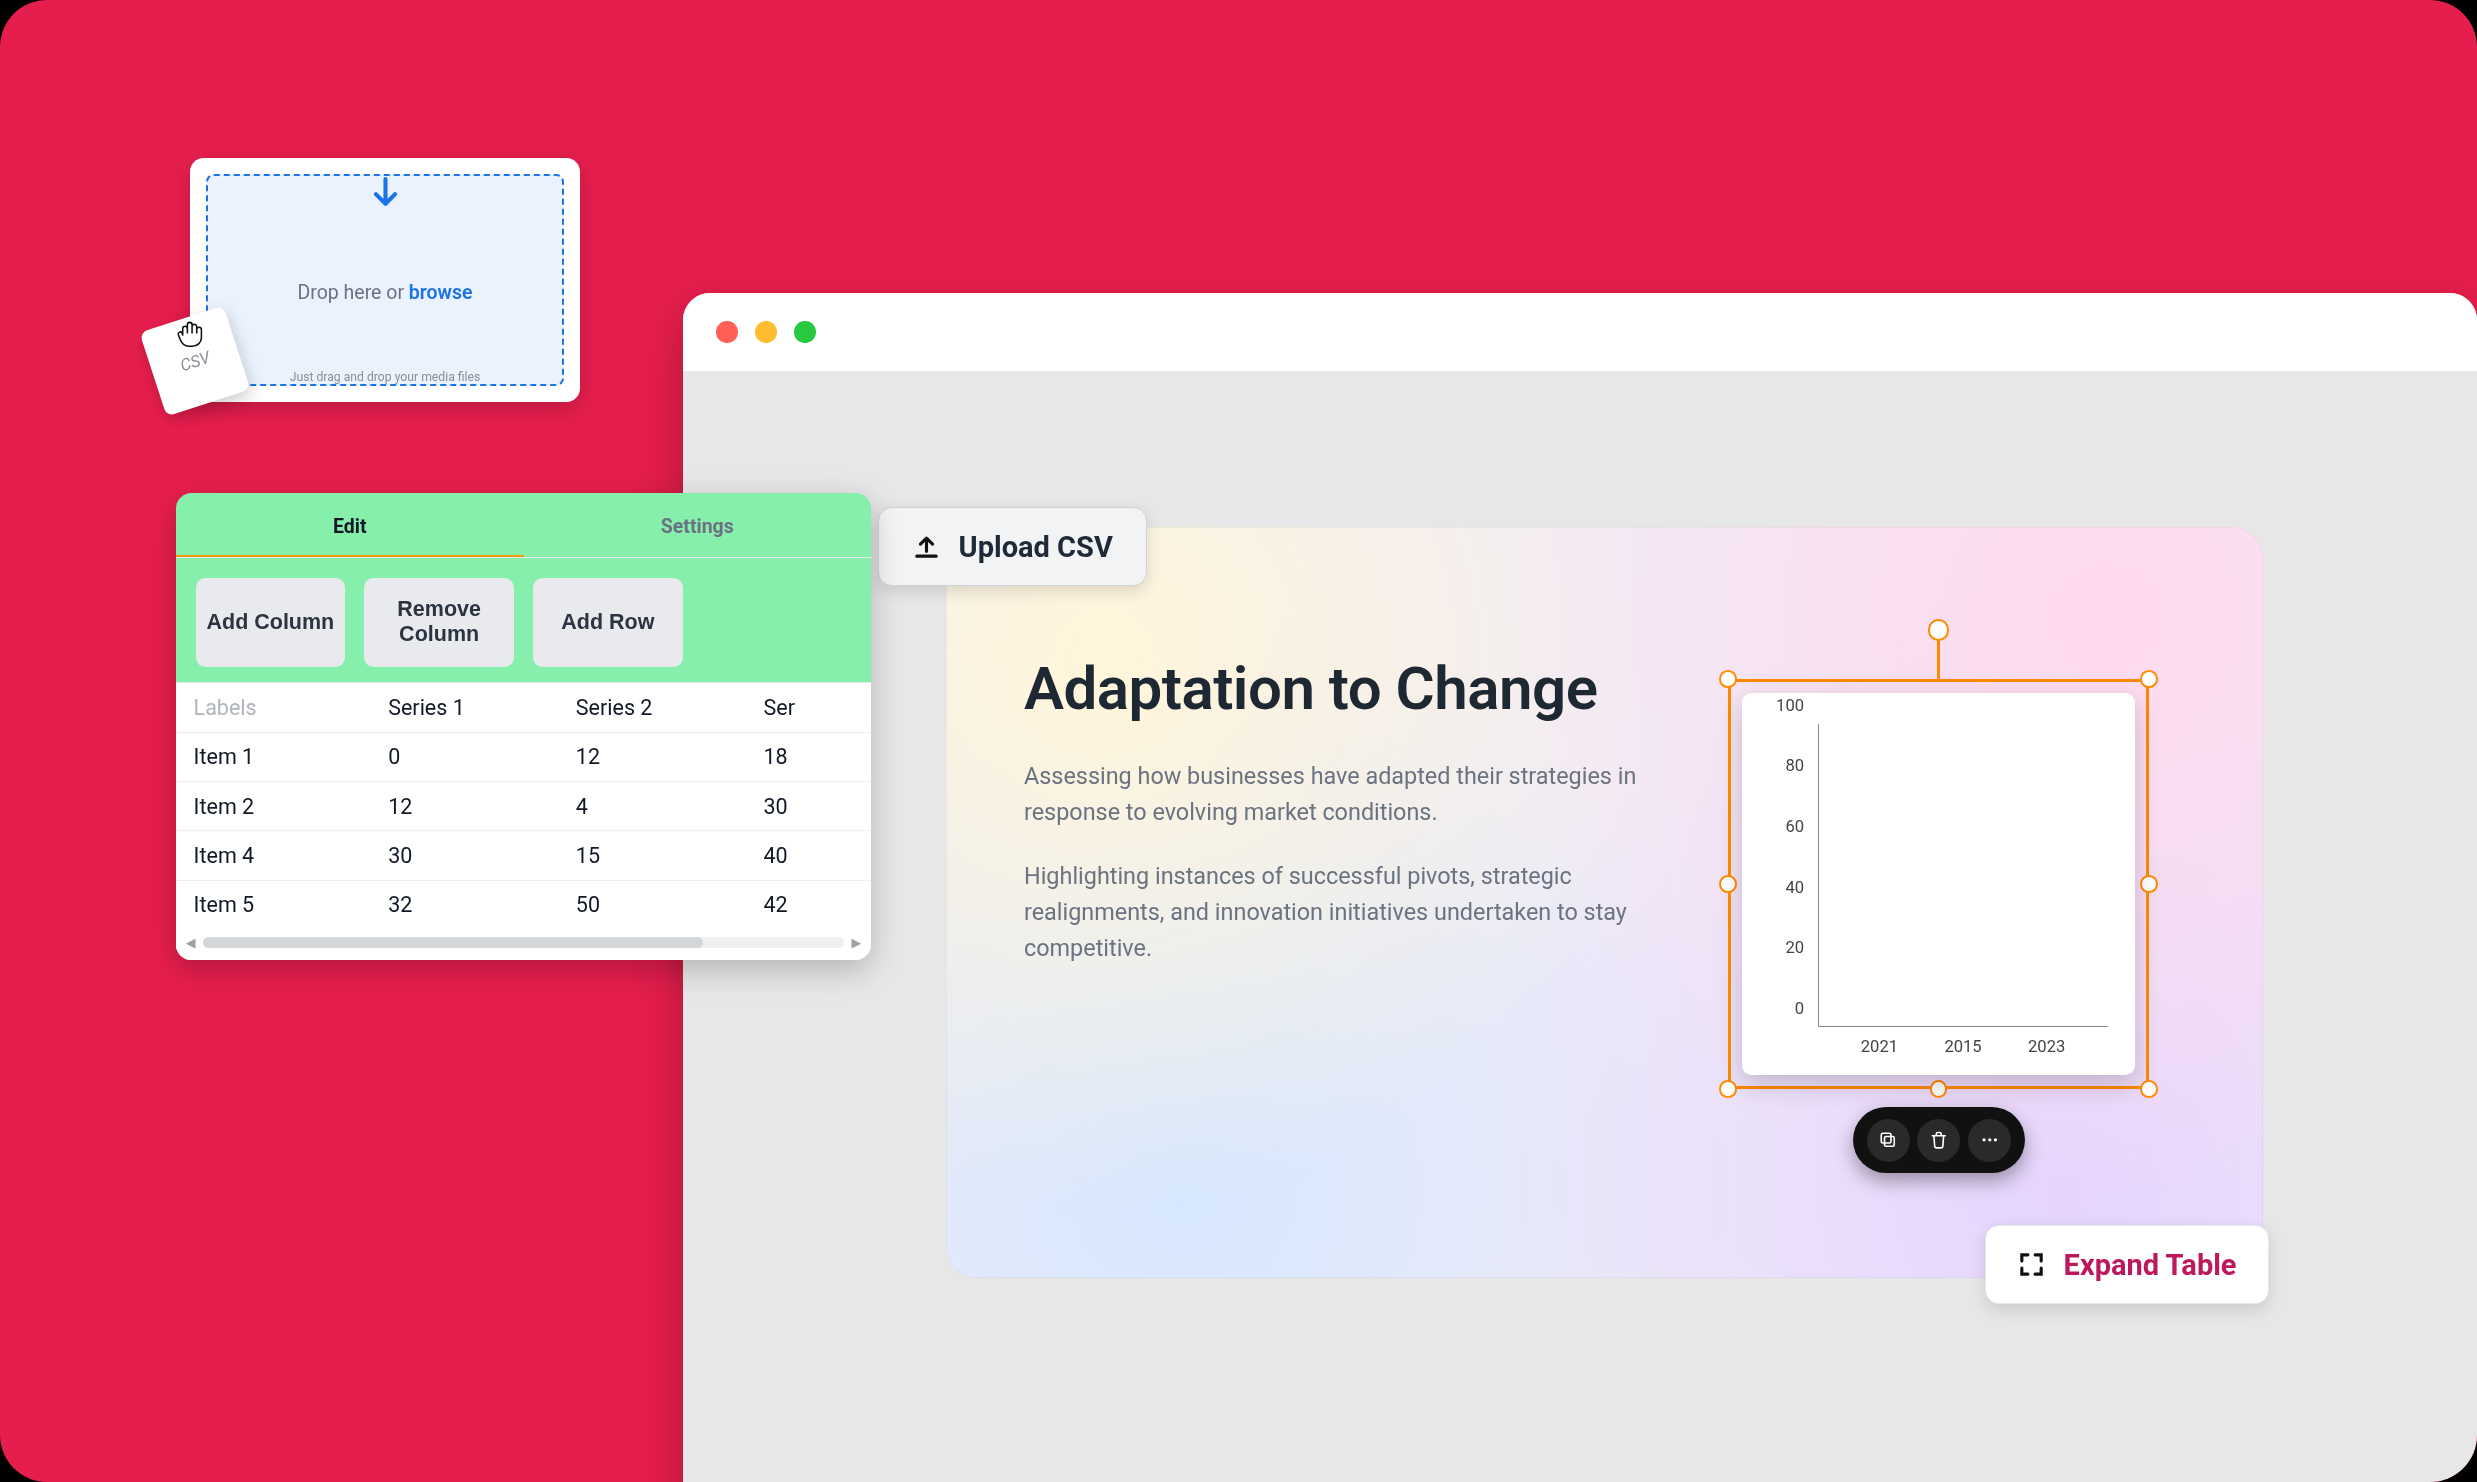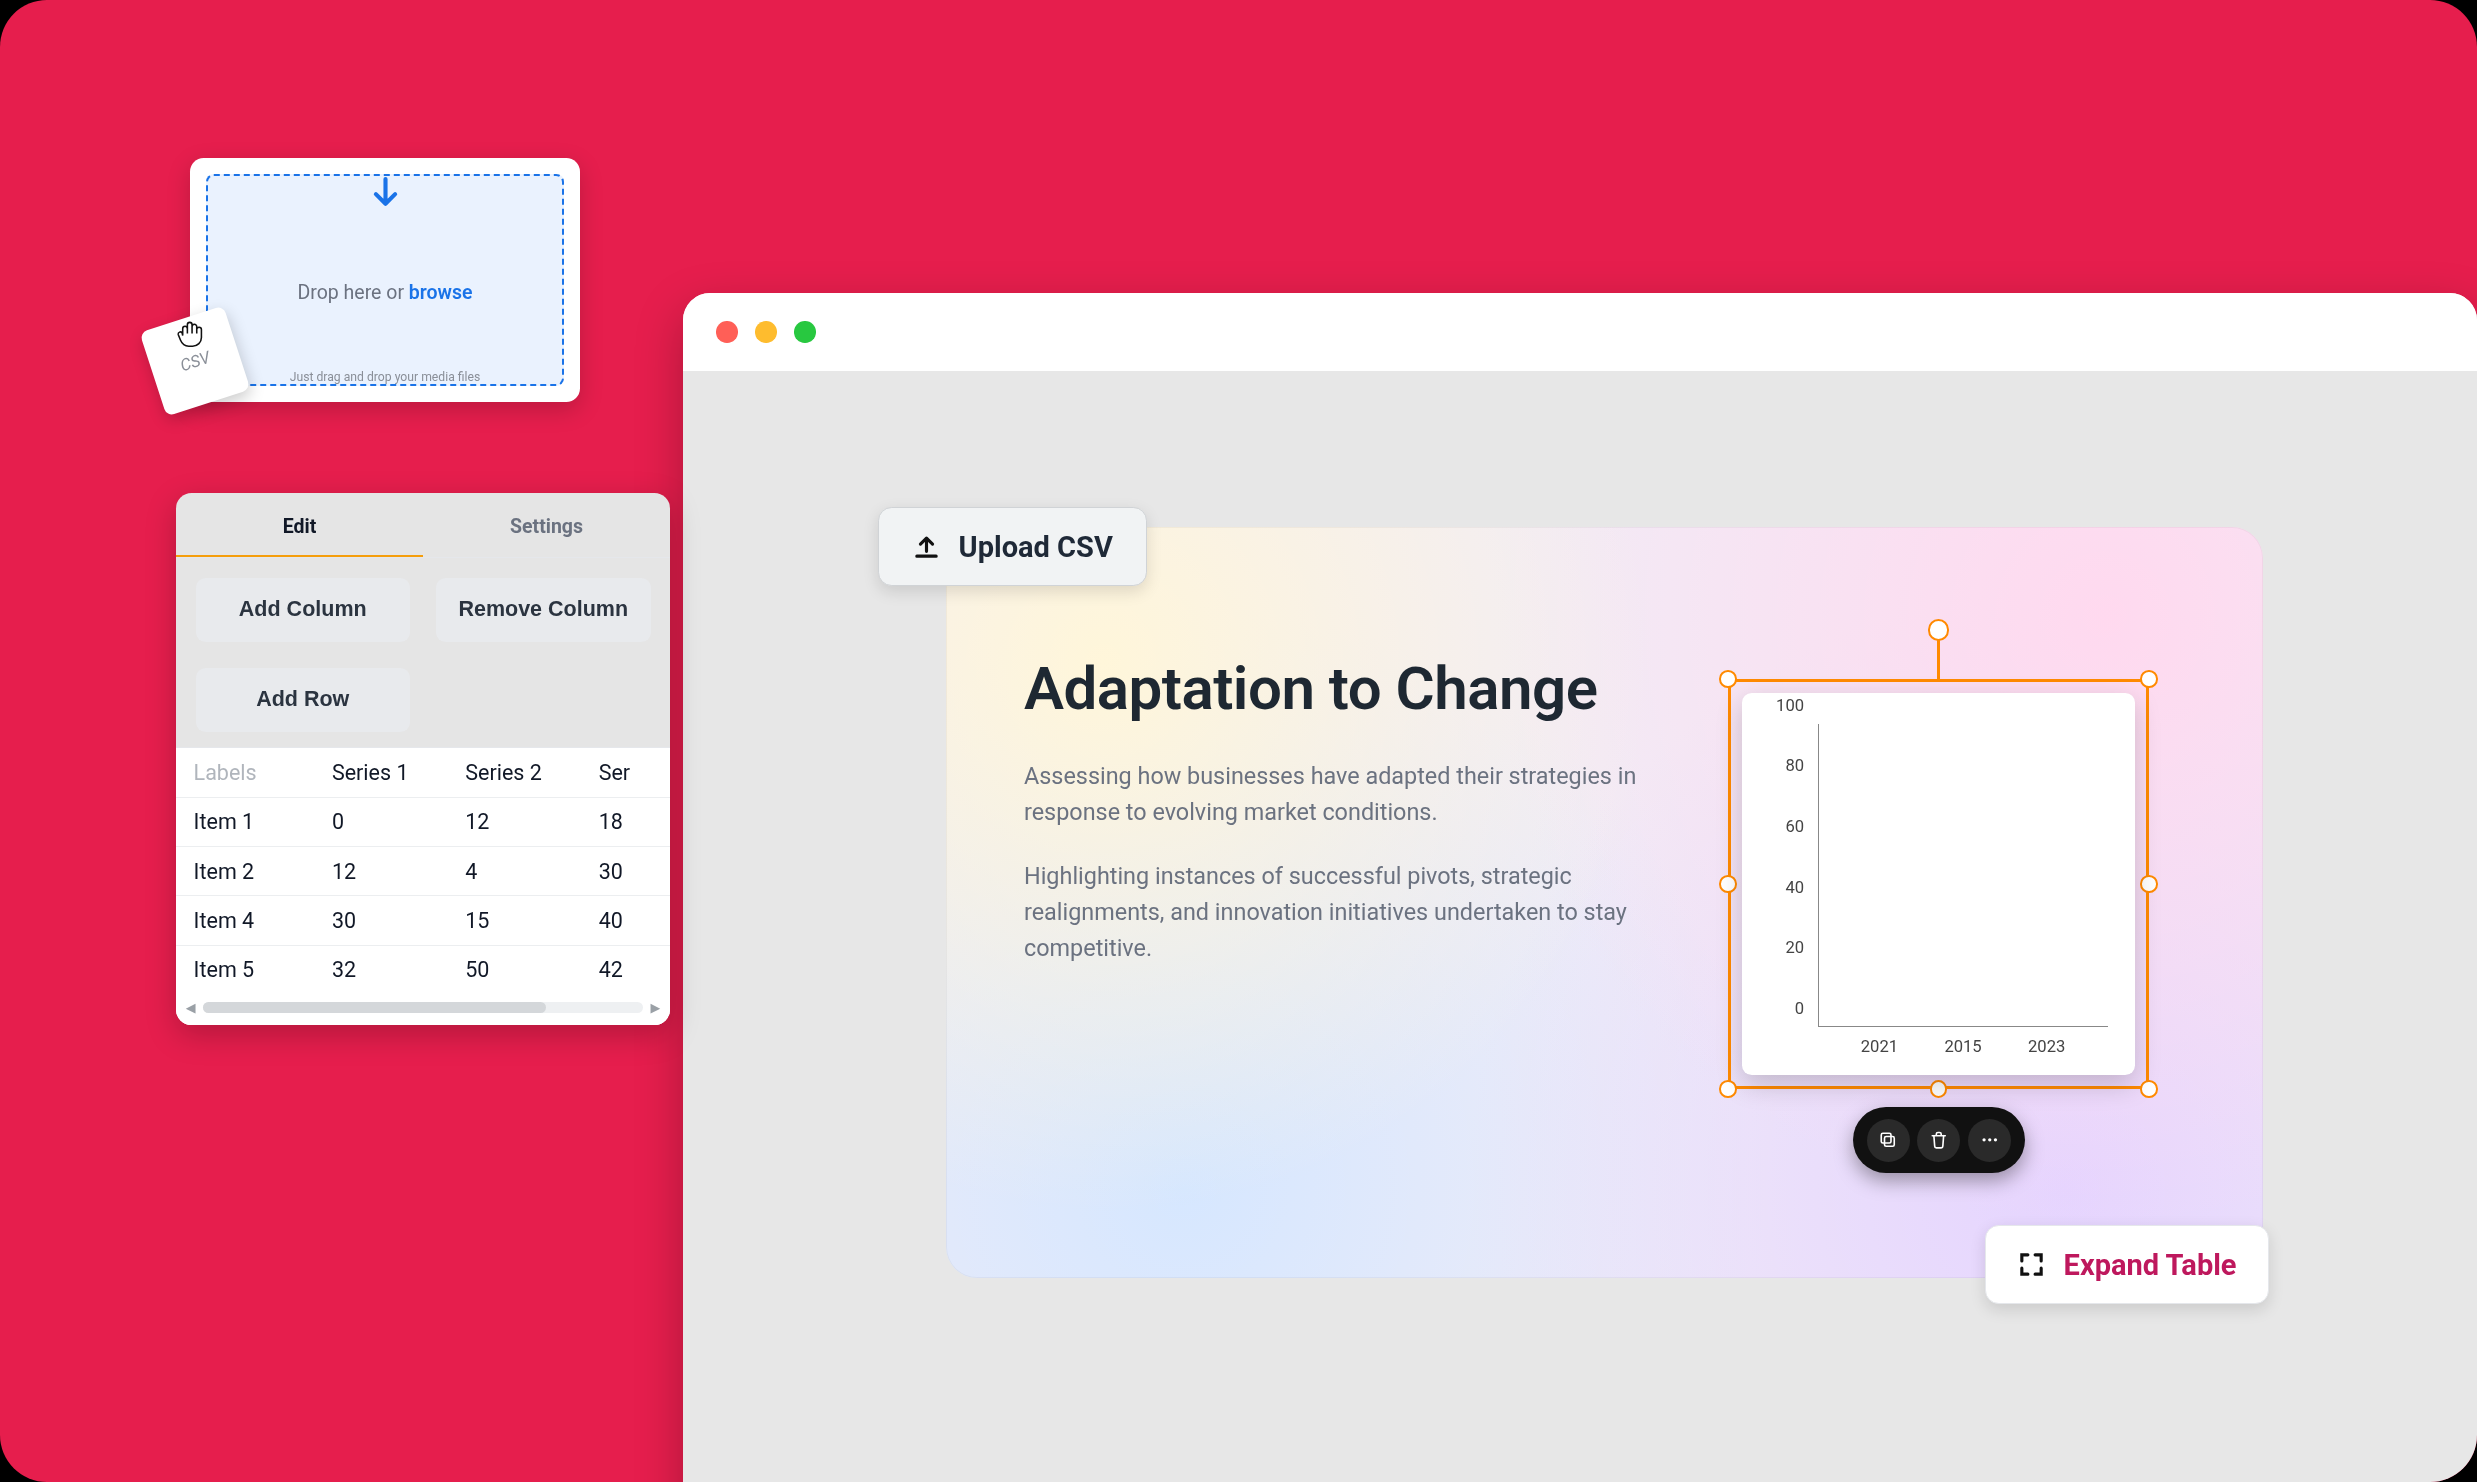--- a/index.html
+++ b/index.html
@@ -58,22 +58,22 @@
     position: absolute;
     left: 171px; top: 314px;
     width: 39px; height: 39px;
     z-index: 5;
   }
 
   
   .edit-panel {
     position: absolute;
     left: 176px; top: 493px;
-    width: 494px;
-    background: #e5e5e5;
+    width: 695px;
+    background: #86efac;
     border-radius: 15.6px;
     box-shadow: 0 9.8px 31px rgba(0,0,0,0.22);
     overflow: hidden;
   }
   .tabs {
     display: flex;
     border-bottom: 1px solid #e5e7eb;
   }
   .tab {
     flex: 1;
@@ -83,22 +83,22 @@
     font-weight: 700;
     color: #6b7280;
     cursor: pointer;
   }
   .tab.active {
     color: #111827;
     border-bottom: 2.9px solid #f59e0b;
   }
   .btn-grid {
     display: grid;
-    grid-template-columns: 1fr 1fr;
-    gap: 26px;
+    grid-template-columns: 1fr 1fr 1fr 1fr;
+    gap: 19px;
     padding: 19.5px 19.5px 15.6px 19.5px;
   }
   .panel-btn {
     background: #e8eaed;
     border: none;
     border-radius: 9.8px;
     padding: 19.5px 0;
     font-size: 21.5px;
     font-weight: 700;
     color: #2b3440;

